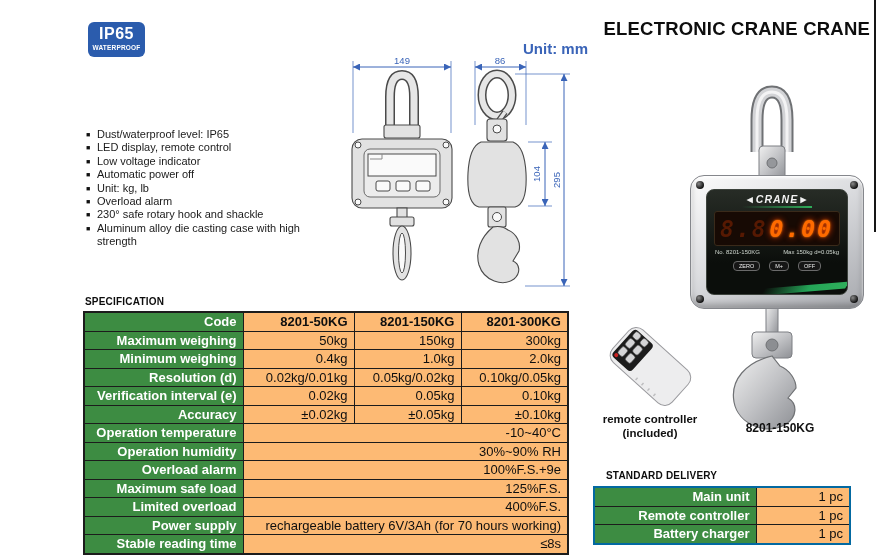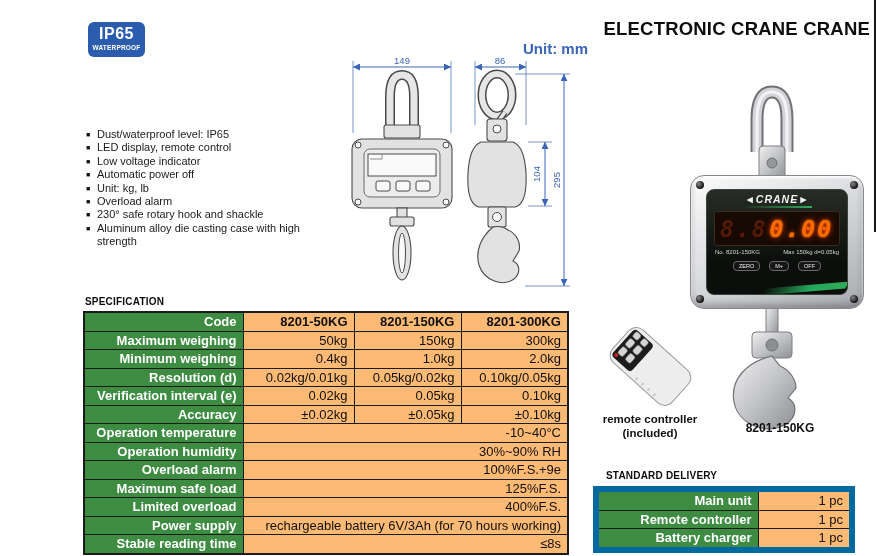--- a/index.html
+++ b/index.html
@@ -33,21 +33,21 @@
   
   .sechead{position:absolute;font-size:10px;font-weight:bold;color:#0d0d0d;letter-spacing:.2px;}
 
   
   table.gt{border-collapse:collapse;position:absolute;table-layout:fixed;}
   table.gt td{border:1px solid #1c1c1c;font-size:13px;padding:1px 6px;height:15.5px;overflow:hidden;white-space:nowrap;text-align:right;}
   table.gt td.lbl{background:#3d8c42;color:#fff;font-weight:bold;}
   table.gt td.val{background:#fdba74;color:#0f0f0f;}
   table.gt td.b{font-weight:bold;}
   .spec-table{left:83px;top:311px;width:484px;border:2px solid #1c1c1c;}
-  .del-table{left:593px;top:486px;width:256px;border:6px solid #0369a1;}
+  .del-table{left:593px;top:486px;width:256px;border:2px solid #0369a1;}
   .del-table td{height:17.5px;}
 
   
   .photo-svg{position:absolute;left:590px;top:80px;}
   .dev-body{position:absolute;left:690px;top:175px;width:172px;height:132px;border-radius:14px;
             background:linear-gradient(150deg,#fbfbfb 0%,#dcdde0 45%,#a7a9ae 100%);
             border:1px solid #85878c;box-shadow:inset 0 2px 3px #fff,inset 0 -4px 6px rgba(0,0,0,.25);z-index:2;}
   .screw{position:absolute;width:8px;height:8px;border-radius:50%;
          background:radial-gradient(circle at 35% 35%,#888,#111 70%);}
   .dev-panel{position:absolute;left:15px;top:13px;width:140px;height:104px;border-radius:8px;

